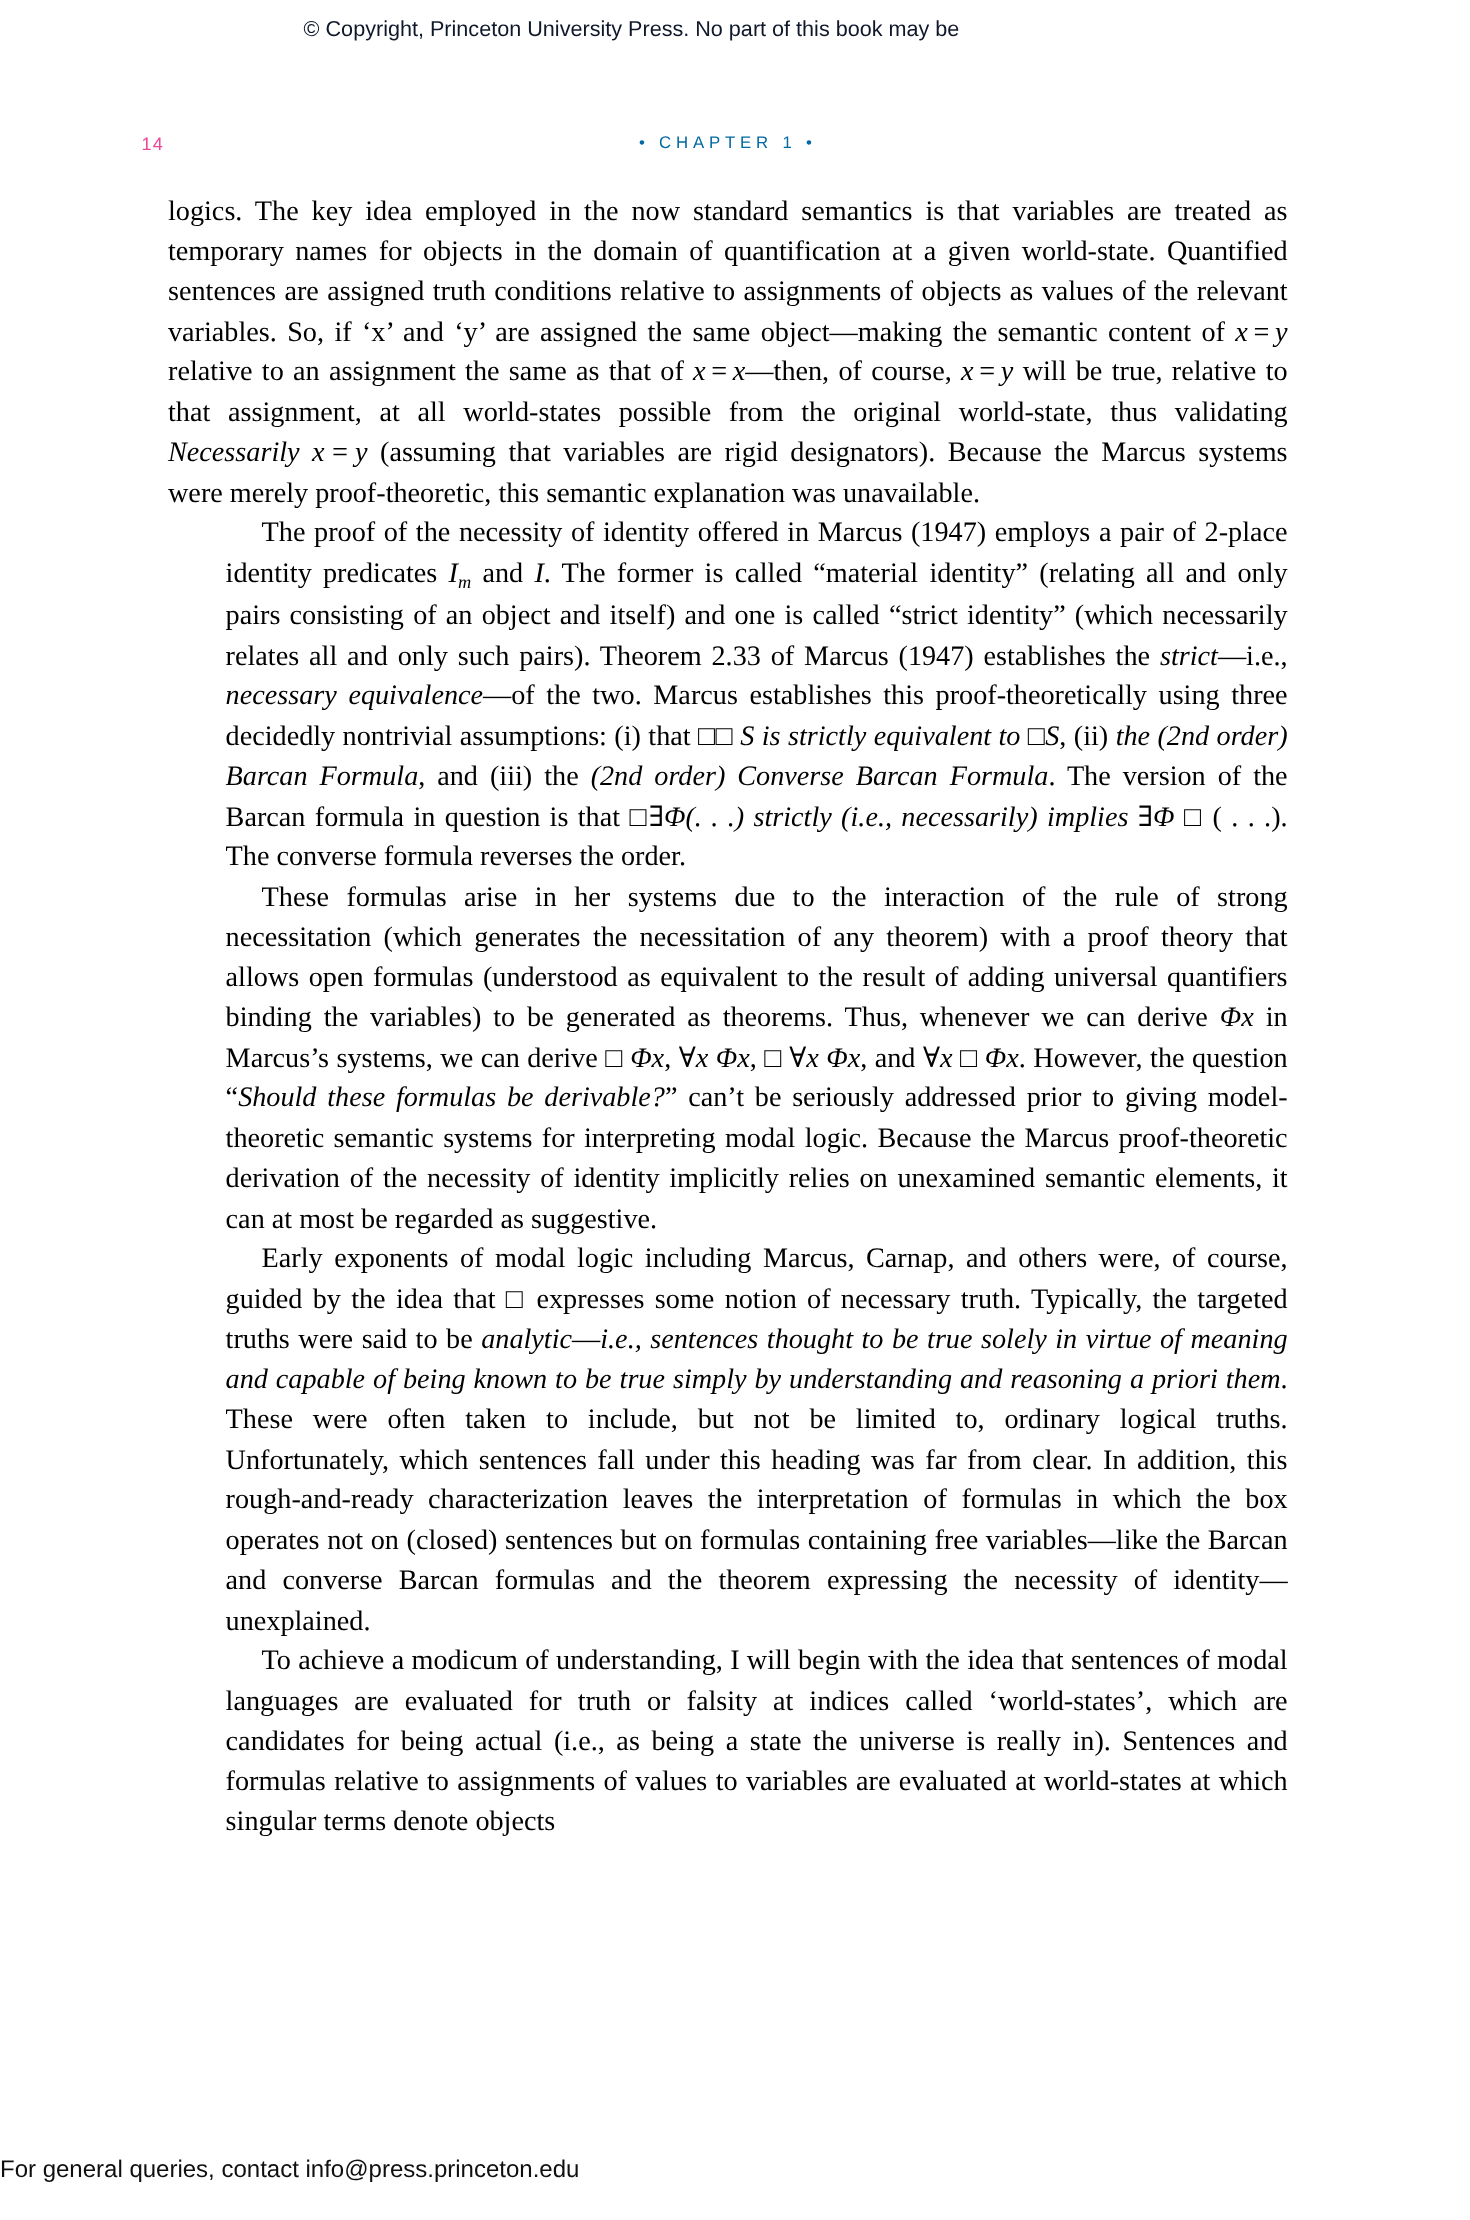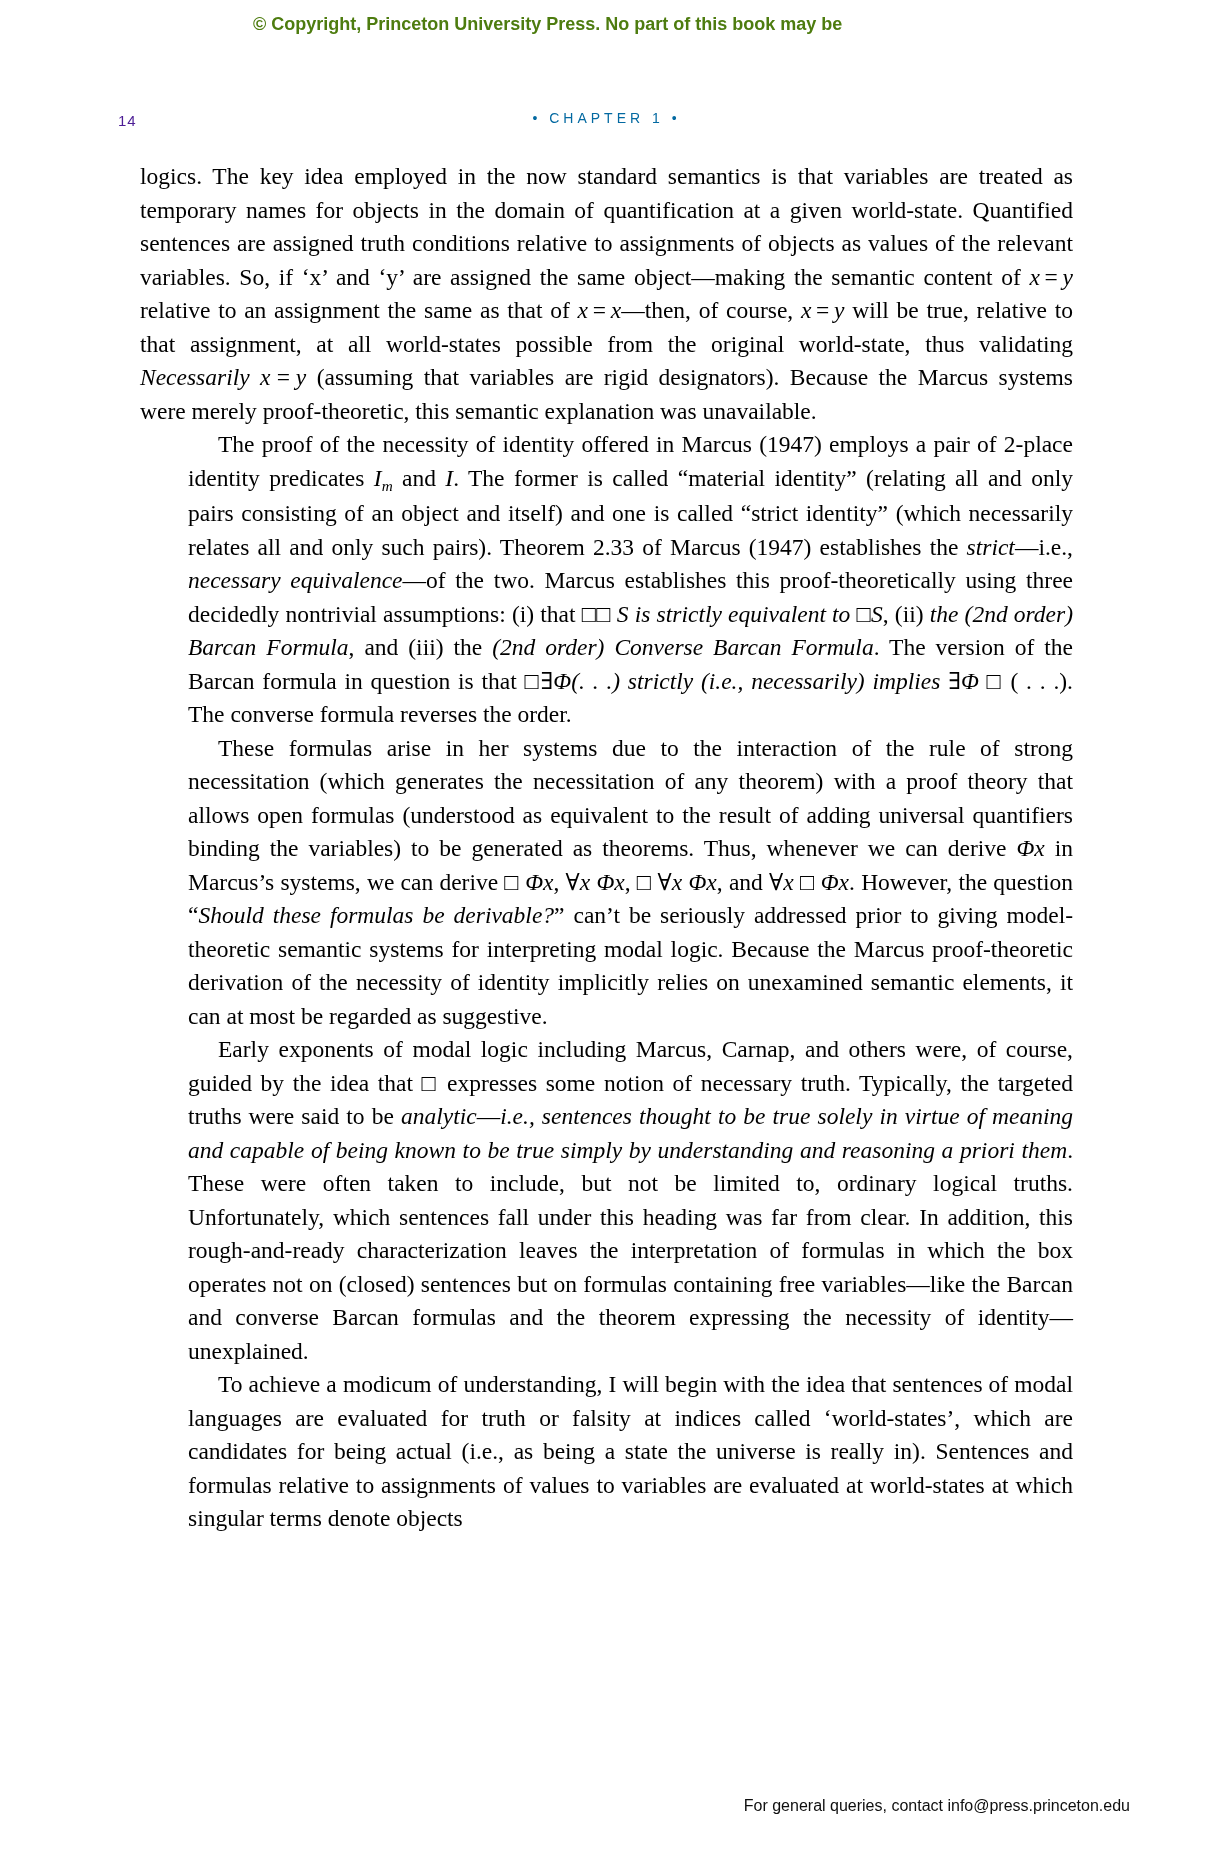--- a/index.html
+++ b/index.html
@@ -11,31 +11,30 @@
     overflow: hidden;
   }
   .notice {
     position: absolute;
     left: 253px;
     top: 11px;
     width: 600px;
     font-family: "Liberation Sans", sans-serif;
     font-size: 18px;
     line-height: 27px;
-    color: #4d7c0f;
-    font-weight: bold;
+    color: #0f172a;
   }
   .header { position: absolute; top: 110px; left: 0; width: 100%; height: 24px; }
   .pagenum {
     position: absolute;
     left: 118px; top: 2px;
     font-family: "Liberation Sans", sans-serif;
     font-size: 15px;
     letter-spacing: 1px;
-    color: #4c1d95;
+    color: #ec4899;
   }
   .running {
     position: absolute;
     left: 140px; top: 0; width: 933px;
     text-align: center;
     font-family: "Liberation Sans", sans-serif;
     font-size: 14px;
     letter-spacing: 4px;
     color: #0369a1;
     white-space: nowrap;
@@ -53,23 +52,23 @@
   }
   .body-text p { margin: 0; padding: 0; }
   .body-text p.indent { text-indent: 30px; margin-left: 48px; }
   .it { font-style: italic; }
   .sub { font-size: 65%; position: relative; top: 0.35em; }
   .footer {
     position: absolute;
     top: 1797px;
     left: 0;
     width: 1130px;
-    text-align: right;
+    text-align: left;
     font-family: "Liberation Sans", sans-serif;
-    font-size: 16px;
+    font-size: 20px;
     color: #0f0f0f;
   }
 </style>
 </head>
 <body>
 
 <div class="page">
 
   <div class="notice">
     <div>© Copyright, Princeton University Press. No part of this book may be</div>

